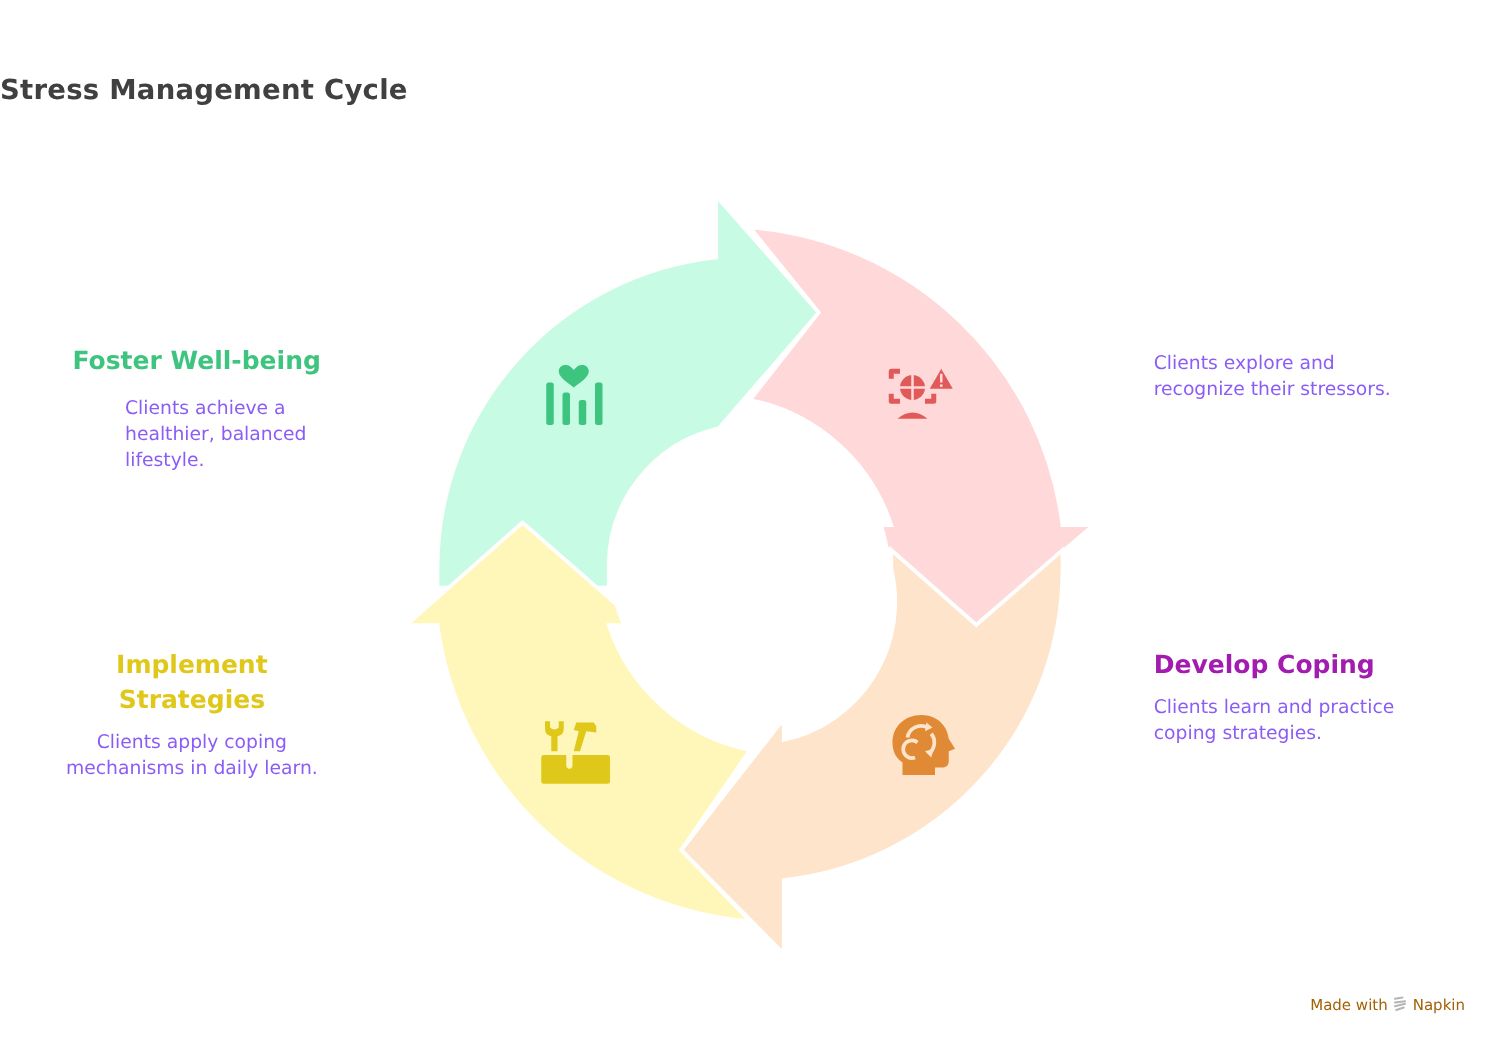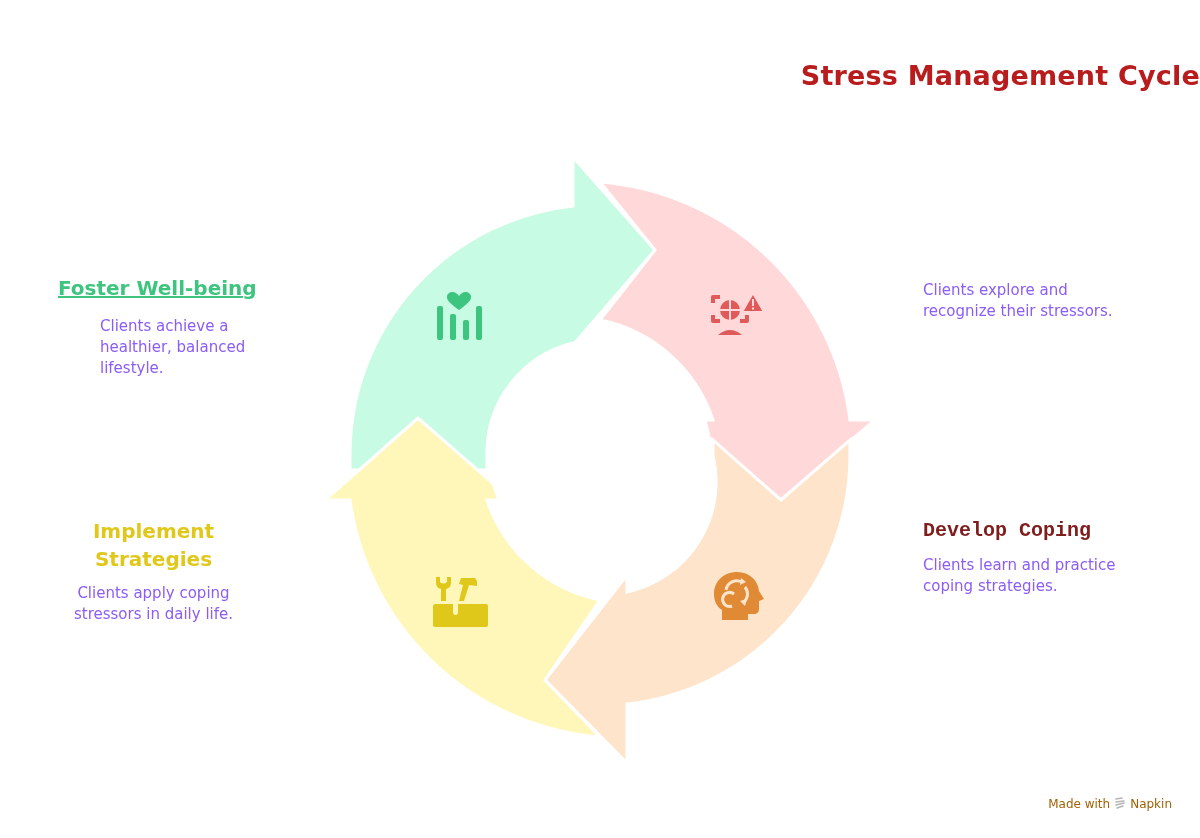--- a/index.html
+++ b/index.html
@@ -1,19 +1,19 @@
 <!DOCTYPE html>
 <html><head>
 <meta charset="utf-8">
 <style>
   html, body { margin: 0; padding: 0; background: #ffffff; }
   body { width: 1200px; height: 838px; position: relative; overflow: hidden;
          font-family: "DejaVu Sans", sans-serif; }
-  .title { position: absolute; left: 0; width: 1200px; top: 60px; text-align: right;
-           font-size: 27px; font-weight: bold; color: #b91c1c; letter-spacing: 0.2px; }
+  .title { position: absolute; left: 0; width: 1200px; top: 60px; text-align: left;
+           font-size: 22px; font-weight: bold; color: #404040; letter-spacing: 0.2px; }
   svg.cycle { position: absolute; left: 0; top: 0; }
   .label { position: absolute; }
   .label .head { font-size: 20px; font-weight: bold; line-height: 28px; }
   .label .desc { font-size: 15px; color: #8b5cf6; line-height: 21px; margin-top: 14px; }
   .right { text-align: left; }
   .leftalign { text-align: center; }
   .footer { position: absolute; right: 28px; top: 797px; font-size: 12px; color: #a16207;
             display: flex; align-items: flex-start; gap: 4px; }
 </style>
 </head>
@@ -72,53 +72,53 @@
   </g>
 
   <g transform="translate(433,577)" fill="#E0C81A">
     <path d="M3,0 L3,6 Q3,11 8,12 L8,24 L13,24 L13,12 Q18,11 18,6 L18,0 L14,0 L14,5 Q10.5,8 7,5 L7,0 Z"></path>
     <path d="M28,1 L42,1 L44,4 L44,9 L36,8 L31,24 L26,24 L30,8 L26,7 Z"></path>
     <path d="M0,29 Q0,27 2,27 L20,27 L20,35 Q20,38 22.5,38 Q25,38 25,35 L25,27 L53,27 Q55,27 55,29 L55,48 Q55,50 53,50 L2,50 Q0,50 0,48 Z"></path>
   </g>
 </svg>
 
 <div class="label" style="left:58px; top:274px; width:260px;">
-  <div class="head" style="color:#3DC47E;text-decoration:underline;">Foster Well-being</div>
+  <div class="head" style="color:#3DC47E;">Foster Well-being</div>
   <div class="desc" style="margin-left:42px;">
     <div>Clients achieve a</div>
     <div>healthier, balanced</div>
     <div>lifestyle.</div>
   </div>
 </div>
 
 <div class="label right" style="left:923px; top:266px; width:250px;">
   <div class="desc" style="">
     <div>Clients explore and</div>
     <div>recognize their stressors.</div>
   </div>
 </div>
 
 <div class="label right" style="left:923px; top:517px; width:260px;">
-  <div class="head" style="color:#7f1d1d;font-family:Liberation Mono, monospace;">
+  <div class="head" style="color:#a21caf;">
     <div>Develop Coping</div>
   </div>
   <div class="desc" style="margin-top:10px;">
     <div>Clients learn and practice</div>
     <div>coping strategies.</div>
   </div>
 </div>
 
 <div class="label leftalign" style="left:30px; top:517px; width:247px;">
   <div class="head" style="color:#E0C81A;">
     <div>Implement</div>
     <div>Strategies</div>
   </div>
   <div class="desc" style="margin-top:10px;">
     <div>Clients apply coping</div>
-    <div>stressors in daily life.</div>
+    <div>mechanisms in daily learn.</div>
   </div>
 </div>
 
 <div class="footer">
   <span>Made with</span>
   <svg width="12" height="13" viewBox="0 0 12 13">
     <path d="M2,2 L8,1 M2,5 L10,4 M2,8 L10,6 M3,11 L9,9" stroke="#b5b5b5" stroke-width="1.6" fill="none" stroke-linecap="round"></path>
   </svg>
   <span>Napkin</span>
 </div>

